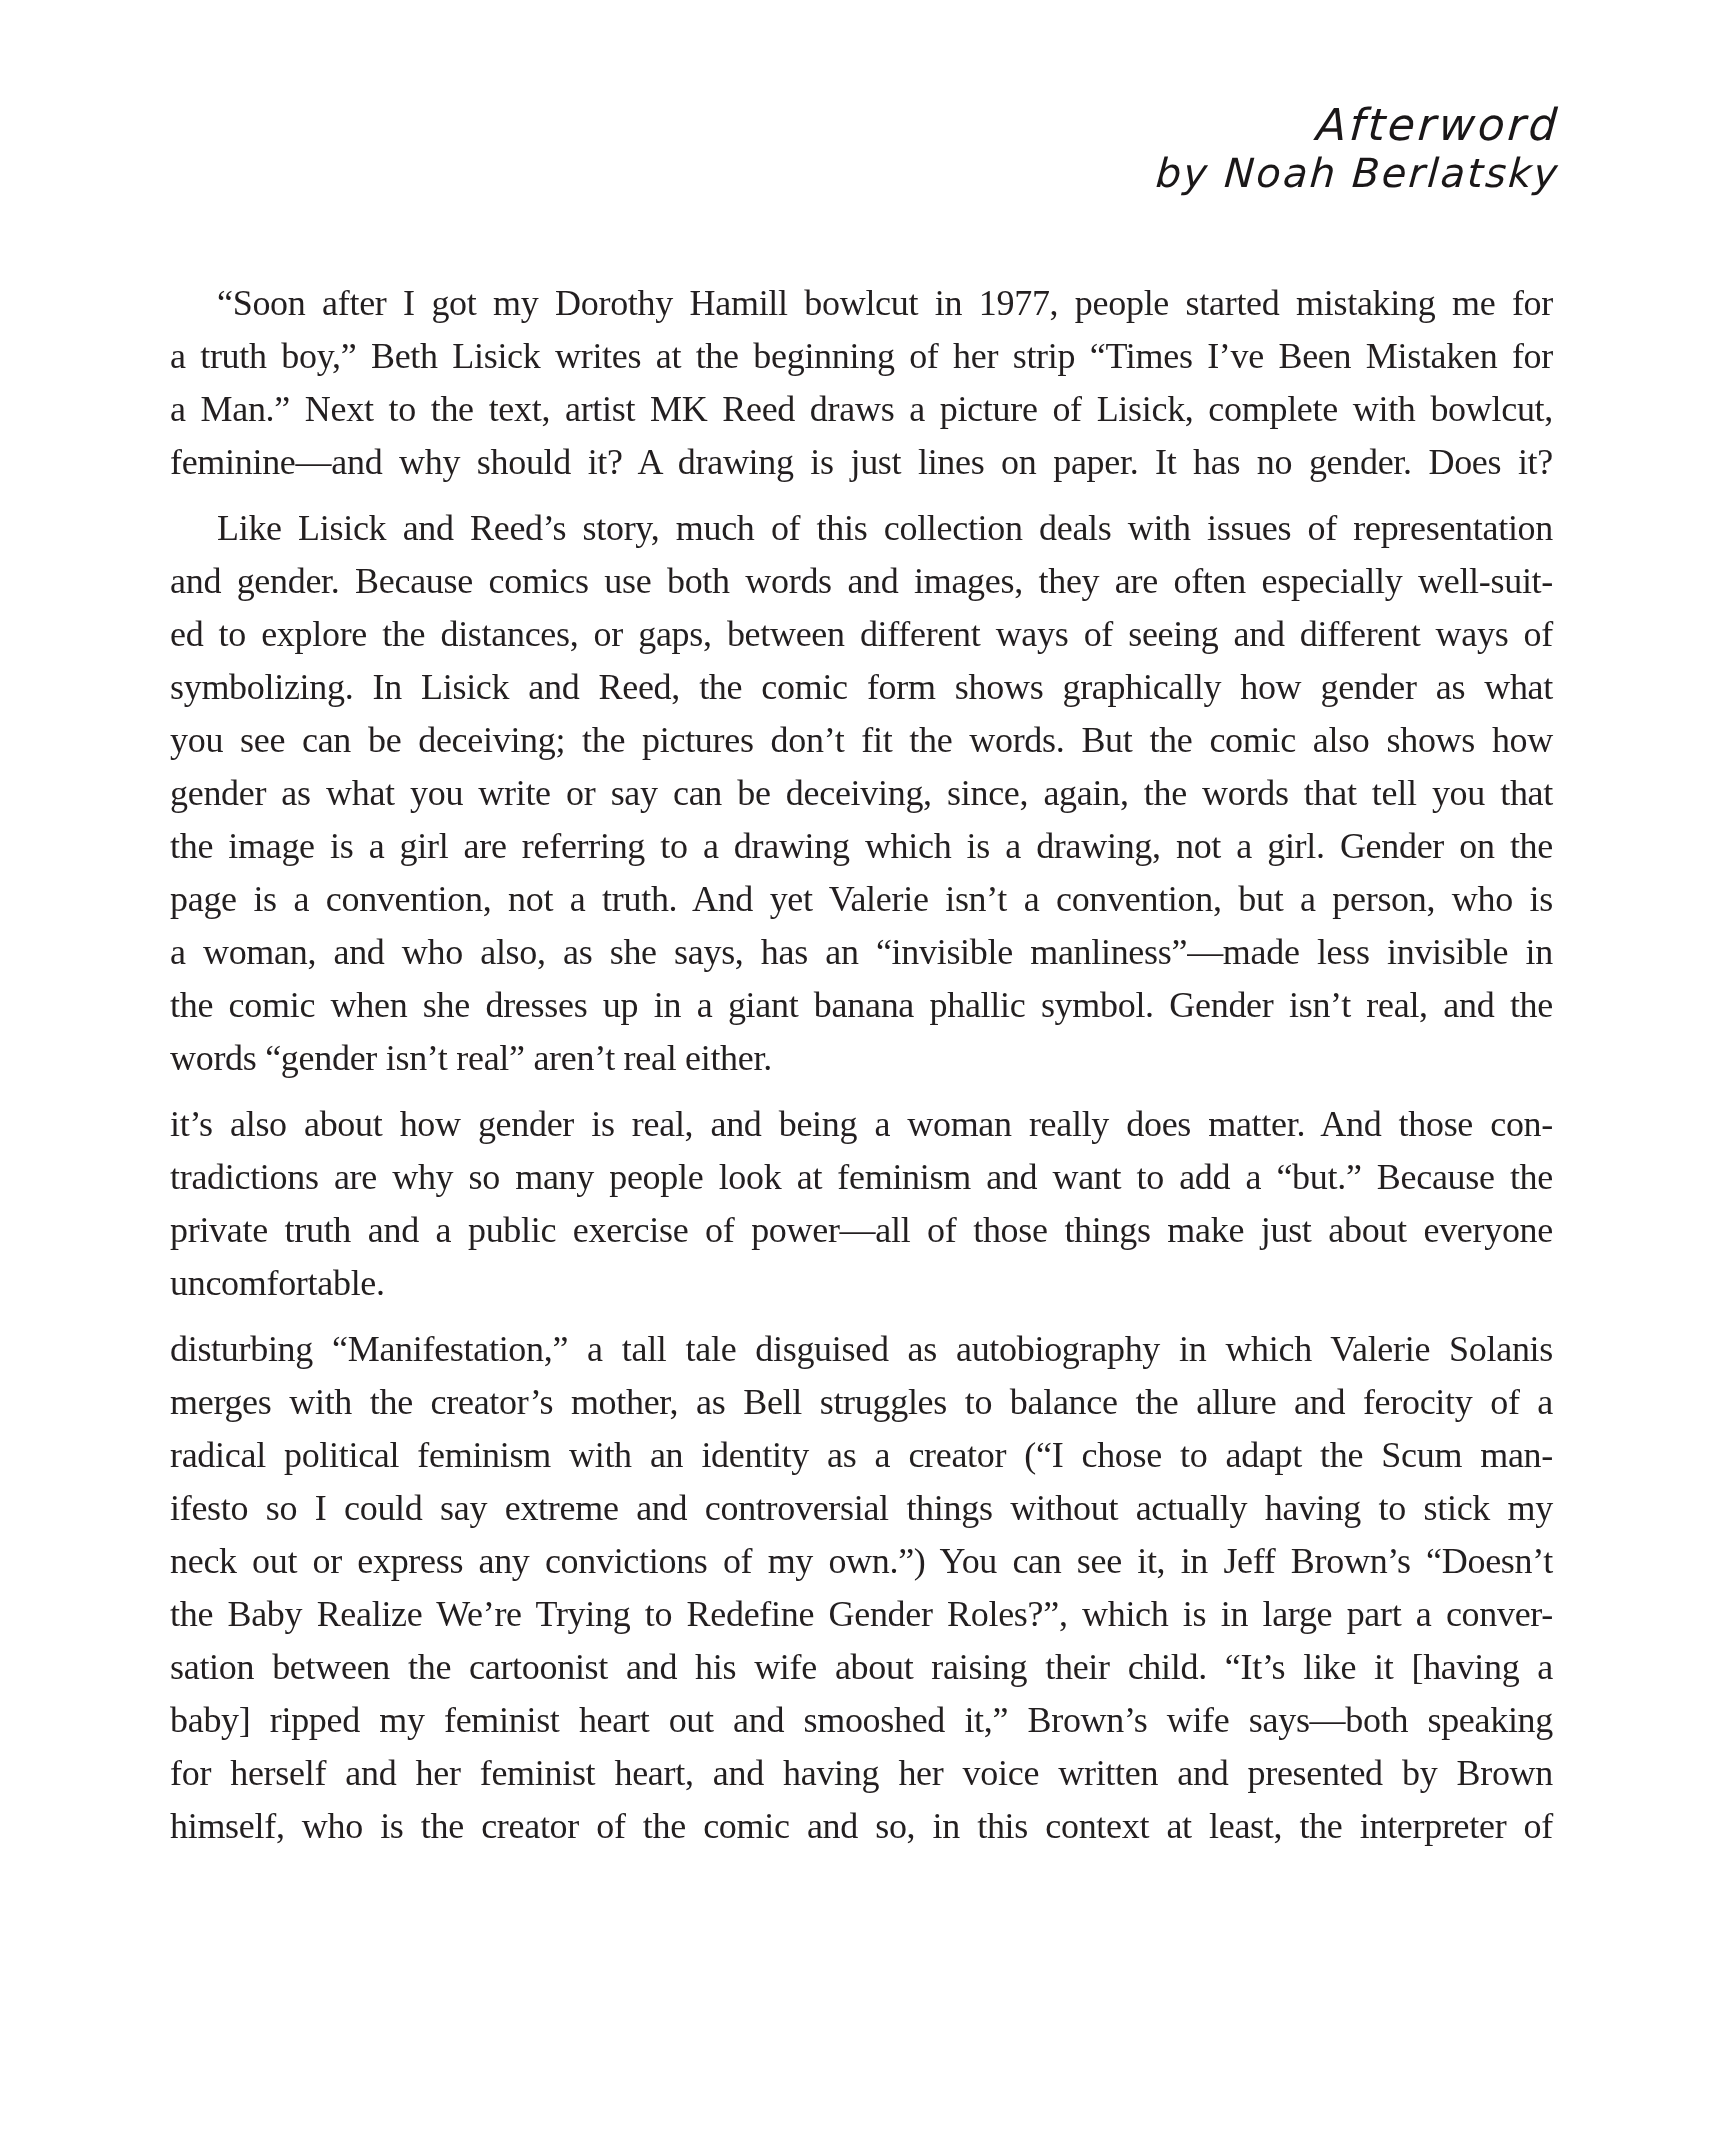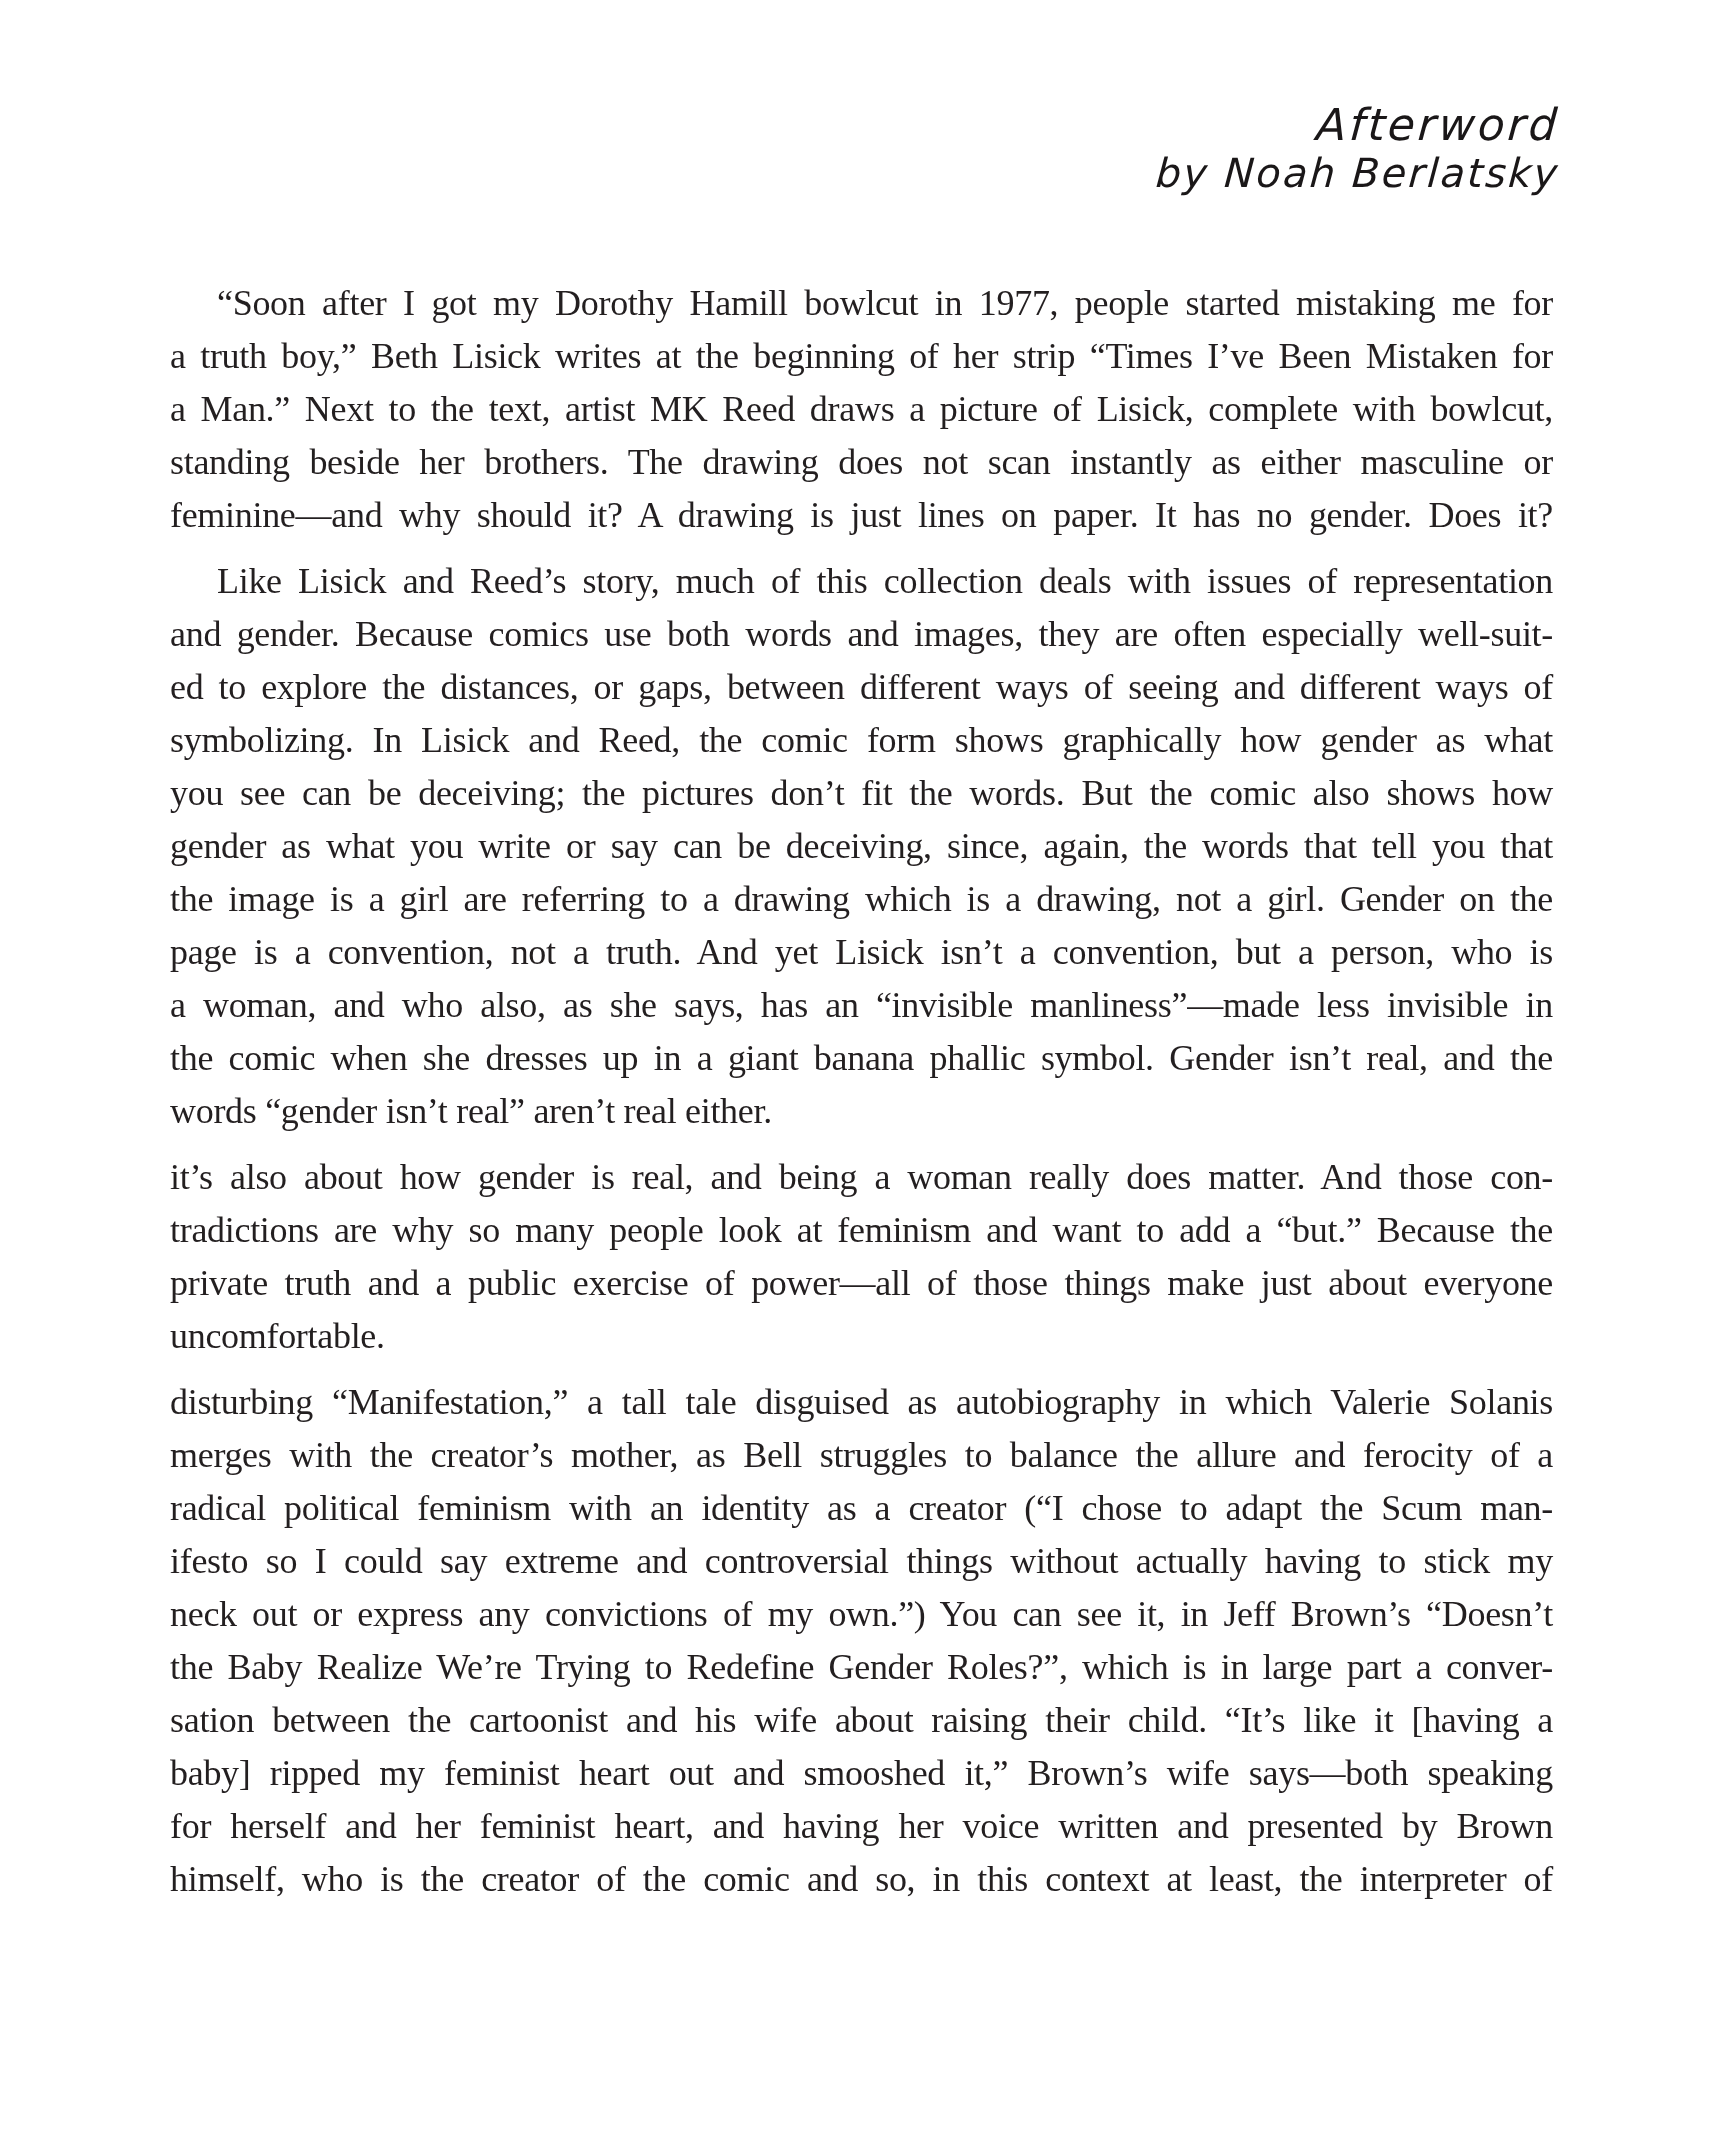--- a/index.html
+++ b/index.html
@@ -75,33 +75,32 @@
   <span class="title">Afterword</span>
   <span class="byline">by Noah Berlatsky</span>
 </div>
 
 <div class="body-text" id="body-text">
 
   <div class="para">
     <span class="line first">“Soon after I got my Dorothy Hamill bowlcut in 1977, people started mistaking me for</span>
     <span class="line">a truth boy,” Beth Lisick writes at the beginning of her strip “Times I’ve Been Mistaken for</span>
     <span class="line">a Man.”  Next to the text, artist MK Reed draws a picture of Lisick, complete with bowlcut,</span>
-    <span class="line">standing beside her brothers. The drawing does not scan instantly as either masculine or</span>
     <span class="line">feminine—and why should it? A drawing is just lines on paper. It has no gender. Does it?</span>
   </div>
 
   <div class="para">
     <span class="line first">Like Lisick and Reed’s story, much of this collection deals with issues of representation</span>
     <span class="line">and gender. Because comics use both words and images, they are often especially well-suit-</span>
     <span class="line">ed to explore the distances, or gaps, between different ways of seeing and different ways of</span>
     <span class="line">symbolizing. In Lisick and Reed, the comic form shows graphically how gender as what</span>
     <span class="line">you see can be deceiving; the pictures don’t fit the words. But the comic also shows how</span>
     <span class="line">gender as what you write or say can be deceiving, since, again, the words that tell you that</span>
     <span class="line">the image is a girl are referring to a drawing which is a drawing, not a girl. Gender on the</span>
-    <span class="line">page is a convention, not a truth. And yet Lisick isn’t a convention, but a person, who is</span>
+    <span class="line">page is a convention, not a truth. And yet Valerie isn’t a convention, but a person, who is</span>
     <span class="line">a woman, and who also, as she says, has an “invisible manliness”—made less invisible in</span>
     <span class="line">the comic when she dresses up in a giant banana phallic symbol. Gender isn’t real, and the</span>
     <span class="line last">words “gender isn’t real” aren’t real either.</span>
   </div>
 
   <div class="para">
     <span class="line">it’s also about how gender is real, and being a woman really does matter. And those con-</span>
     <span class="line">tradictions are why so many people look at feminism and want to add a “but.” Because the</span>
     <span class="line">private truth and a public exercise of power—all of those things make just about everyone</span>
     <span class="line last">uncomfortable.</span>

